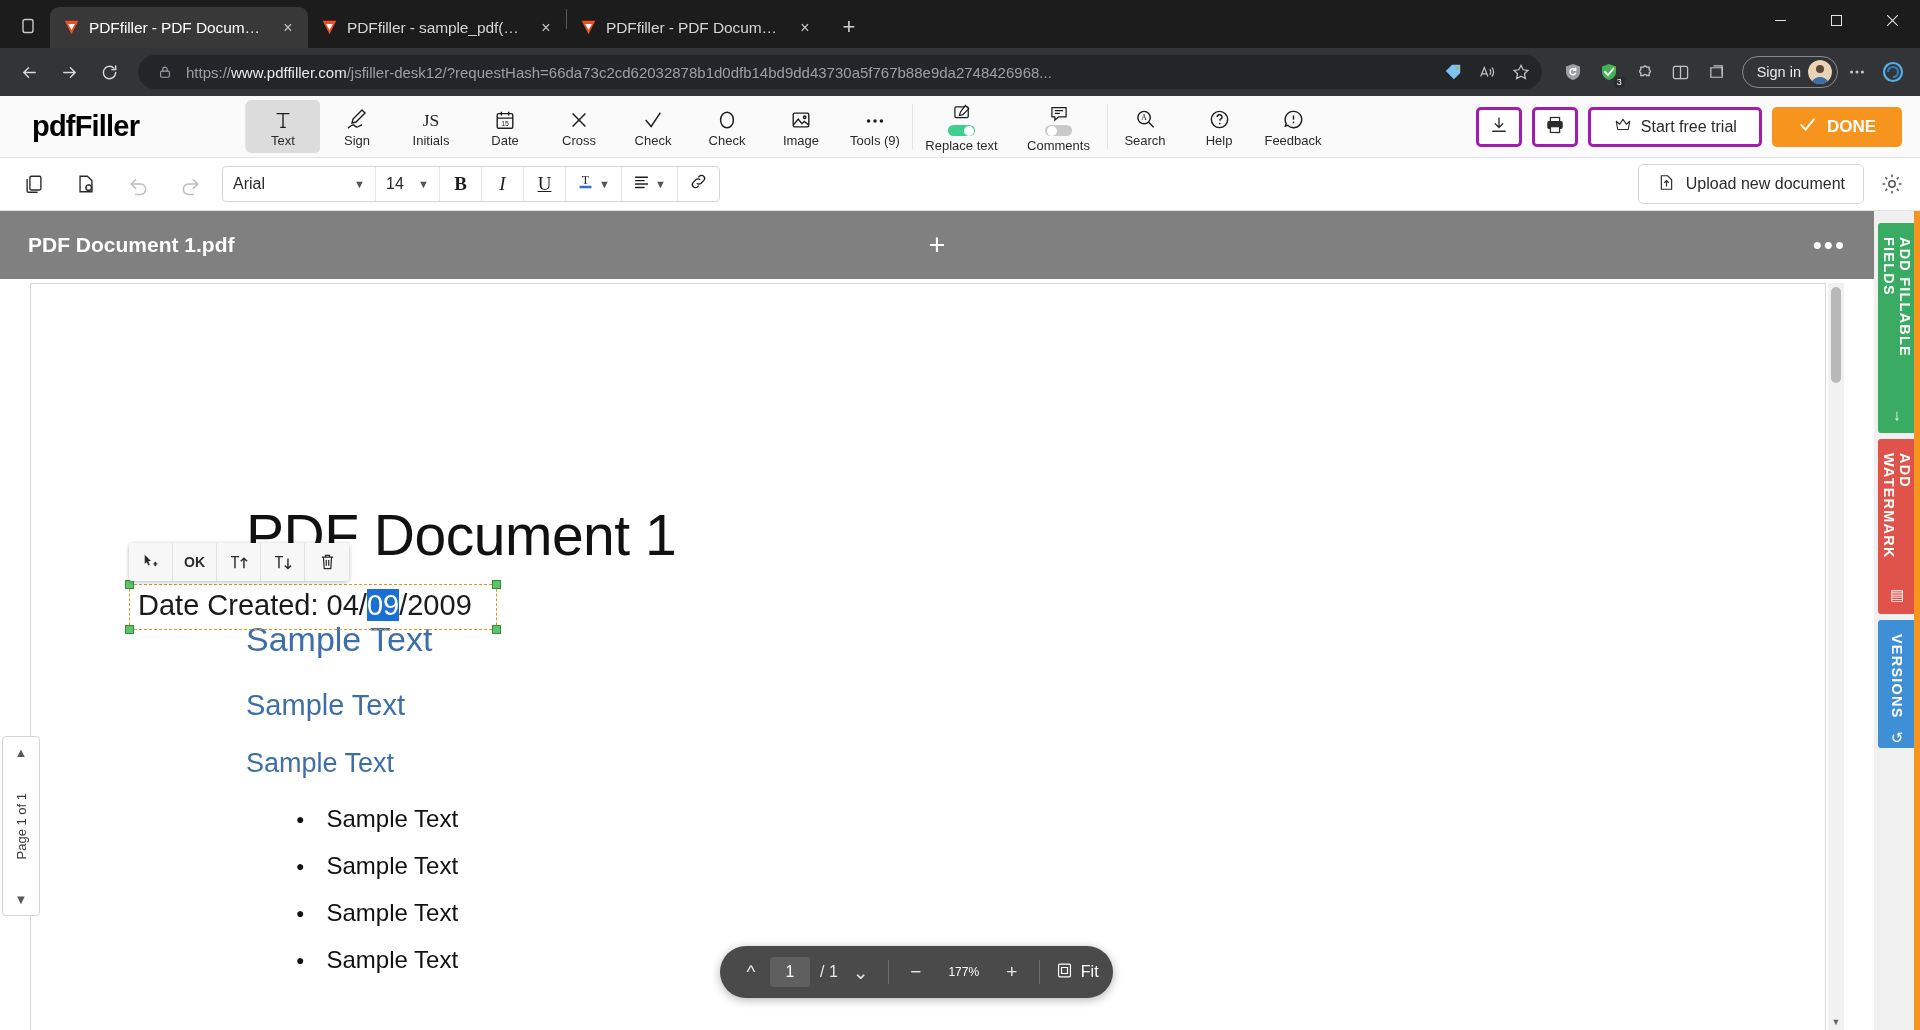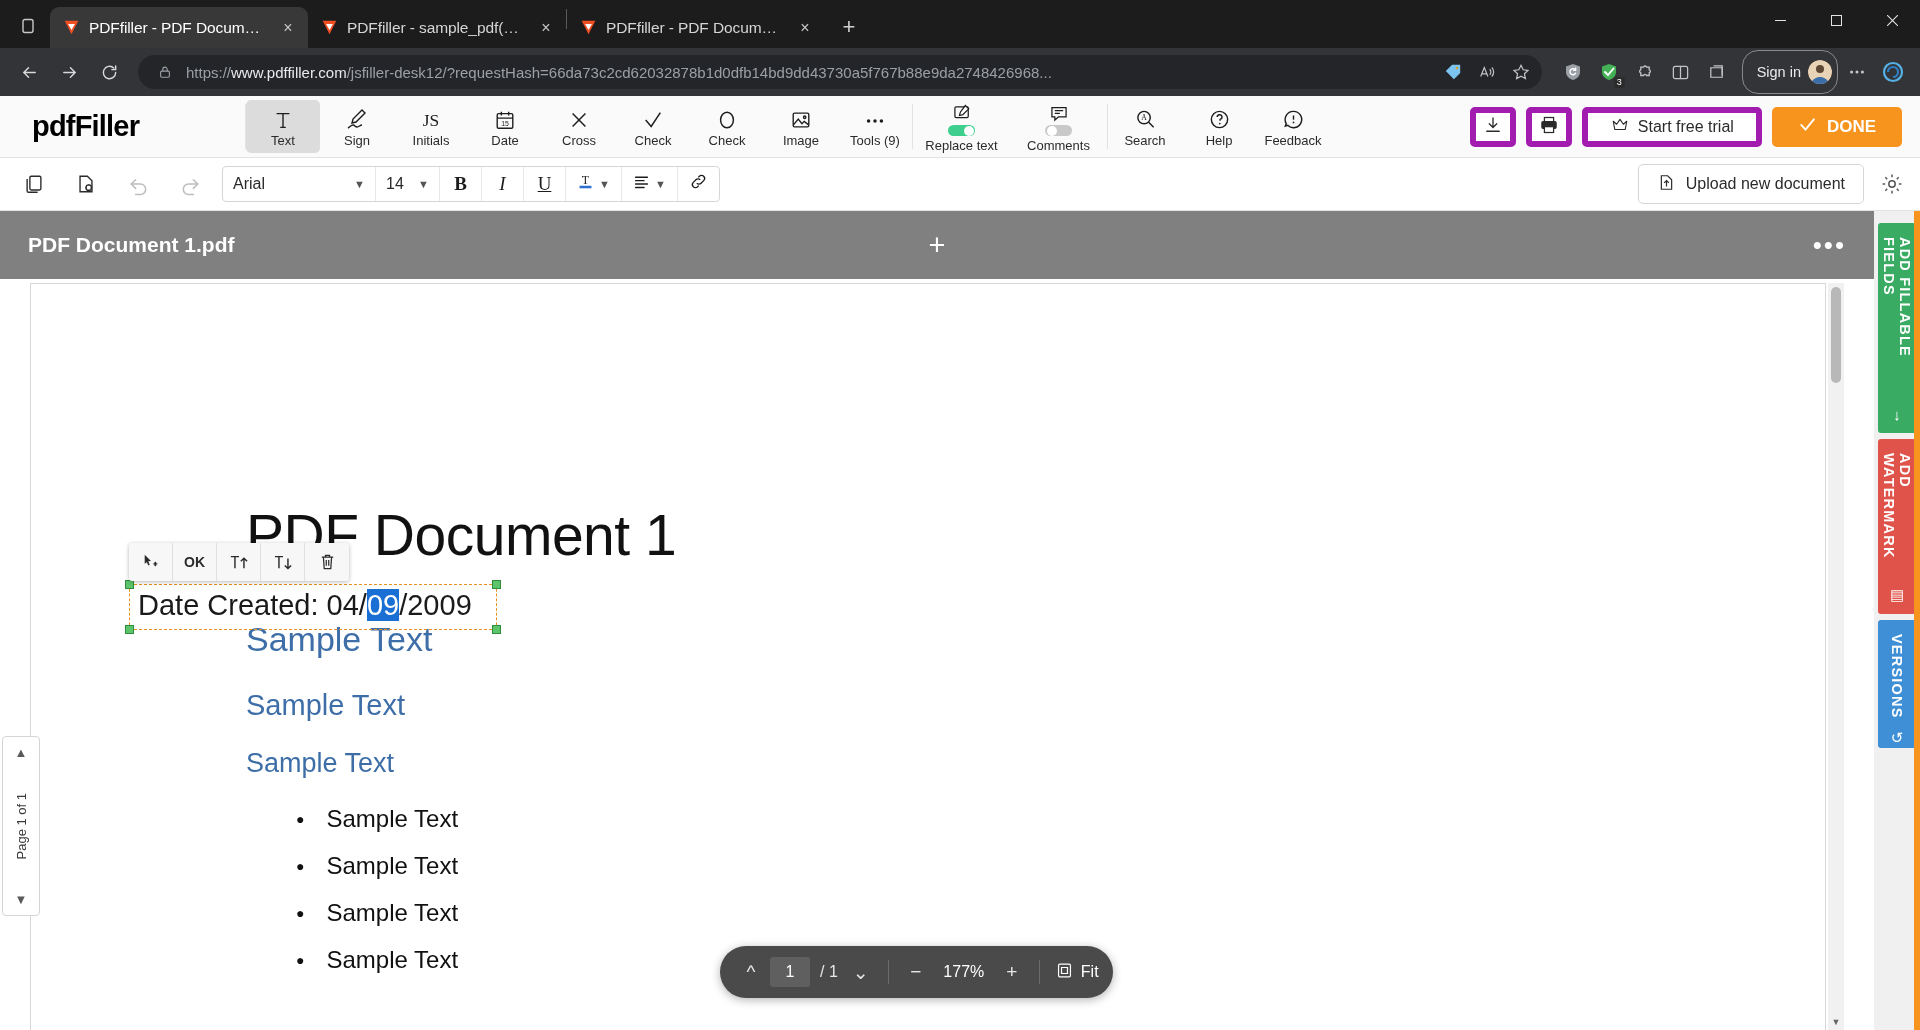--- a/index.html
+++ b/index.html
@@ -45,21 +45,21 @@
     padding: 0 8px 0 14px; margin: 0 8px; gap: 8px; min-width:0;
   }
   .omni-url { flex:1; font-size:15px; color:#9aa0a6; white-space:nowrap; overflow:hidden; text-overflow:ellipsis; min-width:0;}
   .omni-url b { color:#e8eaed; font-weight:400; }
   .omni-icon { width:26px; height:26px; display:flex; align-items:center; justify-content:center; flex:0 0 auto; cursor:pointer;}
   .ext-icons { display:flex; align-items:center; gap:2px; margin-left:4px;}
   .ext-btn { width:34px; height:34px; display:flex; align-items:center; justify-content:center; border-radius:50%; position:relative; cursor:pointer;}
   .badge-cnt { position:absolute; right:1px; bottom:1px; background:#2b2b2b; color:#fff; font-size:9px;
                border-radius:3px; padding:0 2px; line-height:11px; min-width:11px; text-align:center;}
   .signin {
-    display:flex; align-items:center; gap:7px; height:44px; border:1px solid #8a8a8a; border-radius:16px;
+    display:flex; align-items:center; gap:7px; height:32px; border:1px solid #8a8a8a; border-radius:16px;
     padding: 0 5px 0 14px; color:#e8eaed; font-size:14.5px; margin-left:6px; cursor:pointer; white-space:nowrap;
   }
   .avatar-c { width:24px; height:24px; border-radius:50%; background:#7e6a58; overflow:hidden; flex:0 0 auto;}
 
   
   .app { flex:1; display:flex; flex-direction:column; background:#fff; min-height:0; }
 
   .pf-toolbar {
     height: 62px; flex:0 0 62px; background:#fafafa; border-bottom:1px solid #e3e3e3;
     display:flex; align-items:stretch;
@@ -73,21 +73,21 @@
   }
   .tool.wide { width: 97px; }
   .tool.sel { background:#dcdcdc; }
   .tool-ic { height: 26px; display:flex; align-items:flex-end; justify-content:center; color:#14532d;text-align:center;}
   .tool-lb { font-size: 13px; color:#2b2b2b; white-space:nowrap;}
   .toggle { width:27px; height:13px; border-radius:7px; background:#c9c9c9; position:relative; }
   .toggle.on { background:#3ecf8e; }
   .toggle i { position:absolute; top:1.5px; left:1.5px; width:10px; height:10px; border-radius:50%; background:#fff;}
   .toggle.on i { left: 15.5px; }
   .right-group { margin-left:auto; display:flex; align-items:center; gap:10px; padding-right:18px;}
-  .obtn { height:40px; min-width:46px; border:6px solid #a21caf; border-radius:5px;
+  .obtn { height:40px; min-width:46px; border:3px solid #a21caf; border-radius:5px;
           display:flex; align-items:center; justify-content:center; gap:8px; color:#2b2b2b;
           font-size:16px; background:#fff; cursor:pointer; padding: 0 14px;}
   .obtn.sq { padding: 0; width: 46px; }
   .obtn.trial { padding: 0 22px; }
   .done { height:40px; background:#f7941e; color:#fff; border-radius:5px; display:flex; align-items:center;
           justify-content:center; gap:10px; font-size:17px; font-weight:bold; padding: 0 26px; cursor:pointer;}
 
   .pf-toolbar2 { height: 53px; flex:0 0 53px; background:#fff; border-bottom:1px solid #e3e3e3; display:flex; align-items:center; padding-left: 8px; }
   .t2btn { width:52px; height:40px; display:flex; align-items:center; justify-content:center; color:#3a3a3a; cursor:pointer;}
   .t2btn.dis { color:#bdbdbd; }
@@ -159,21 +159,21 @@
   .zoombar {
     position:absolute; left: 720px; bottom: 32px; height: 52px; background:#4a4a4a;
     border-radius: 26px; display:flex; align-items:center; gap:2px; padding: 0 14px; color:#fff; z-index:30;
     box-shadow: 0 2px 10px rgba(0,0,0,.3);
   }
   .zb { width:34px; height:34px; display:flex; align-items:center; justify-content:center; color:#e6e6e6; cursor:pointer; font-size:19px;}
   .pgnum { width:40px; height:30px; background:#5f5f5f; border-radius:3px; display:flex; align-items:center;
            justify-content:center; font-size:16px; color:#fff; cursor:text;}
   .pgtot { font-size:16px; color:#e6e6e6; margin: 0 4px 0 8px;}
   .zsep { width:1px; height:24px; background:#6b6b6b; margin: 0 8px;}
-  .zval { font-size:16px; width:58px; text-align:center; color:#fff;}
+  .zval { font-size:12px; width:58px; text-align:center; color:#fff;}
   .fitbtn { display:flex; align-items:center; gap:8px; font-size:16px; color:#fff; cursor:pointer; padding-left:6px;}
 
   
   .vscroll { position:absolute; right: 30px; top: 72px; bottom: 0; width: 16px; background:#f1f1f1; z-index:8;}
   .vscroll .thumb { position:absolute; left:3px; width:10px; top: 4px; height: 96px; background:#b8b8b8; border-radius:5px;}
   .vscroll .arw { position:absolute; left:0; width:16px; height:16px; display:flex; align-items:center; justify-content:center; color:#666; font-size:9px;}
 
   
   .rside { width: 46px; flex:0 0 46px; background:#f0f0f0; display:flex; flex-direction:column; padding-top: 12px; gap: 6px; position:relative; z-index: 9;}
   .rtab { width:38px; margin: 0 4px; border-radius:3px; color:#fff; display:flex; flex-direction:column;

